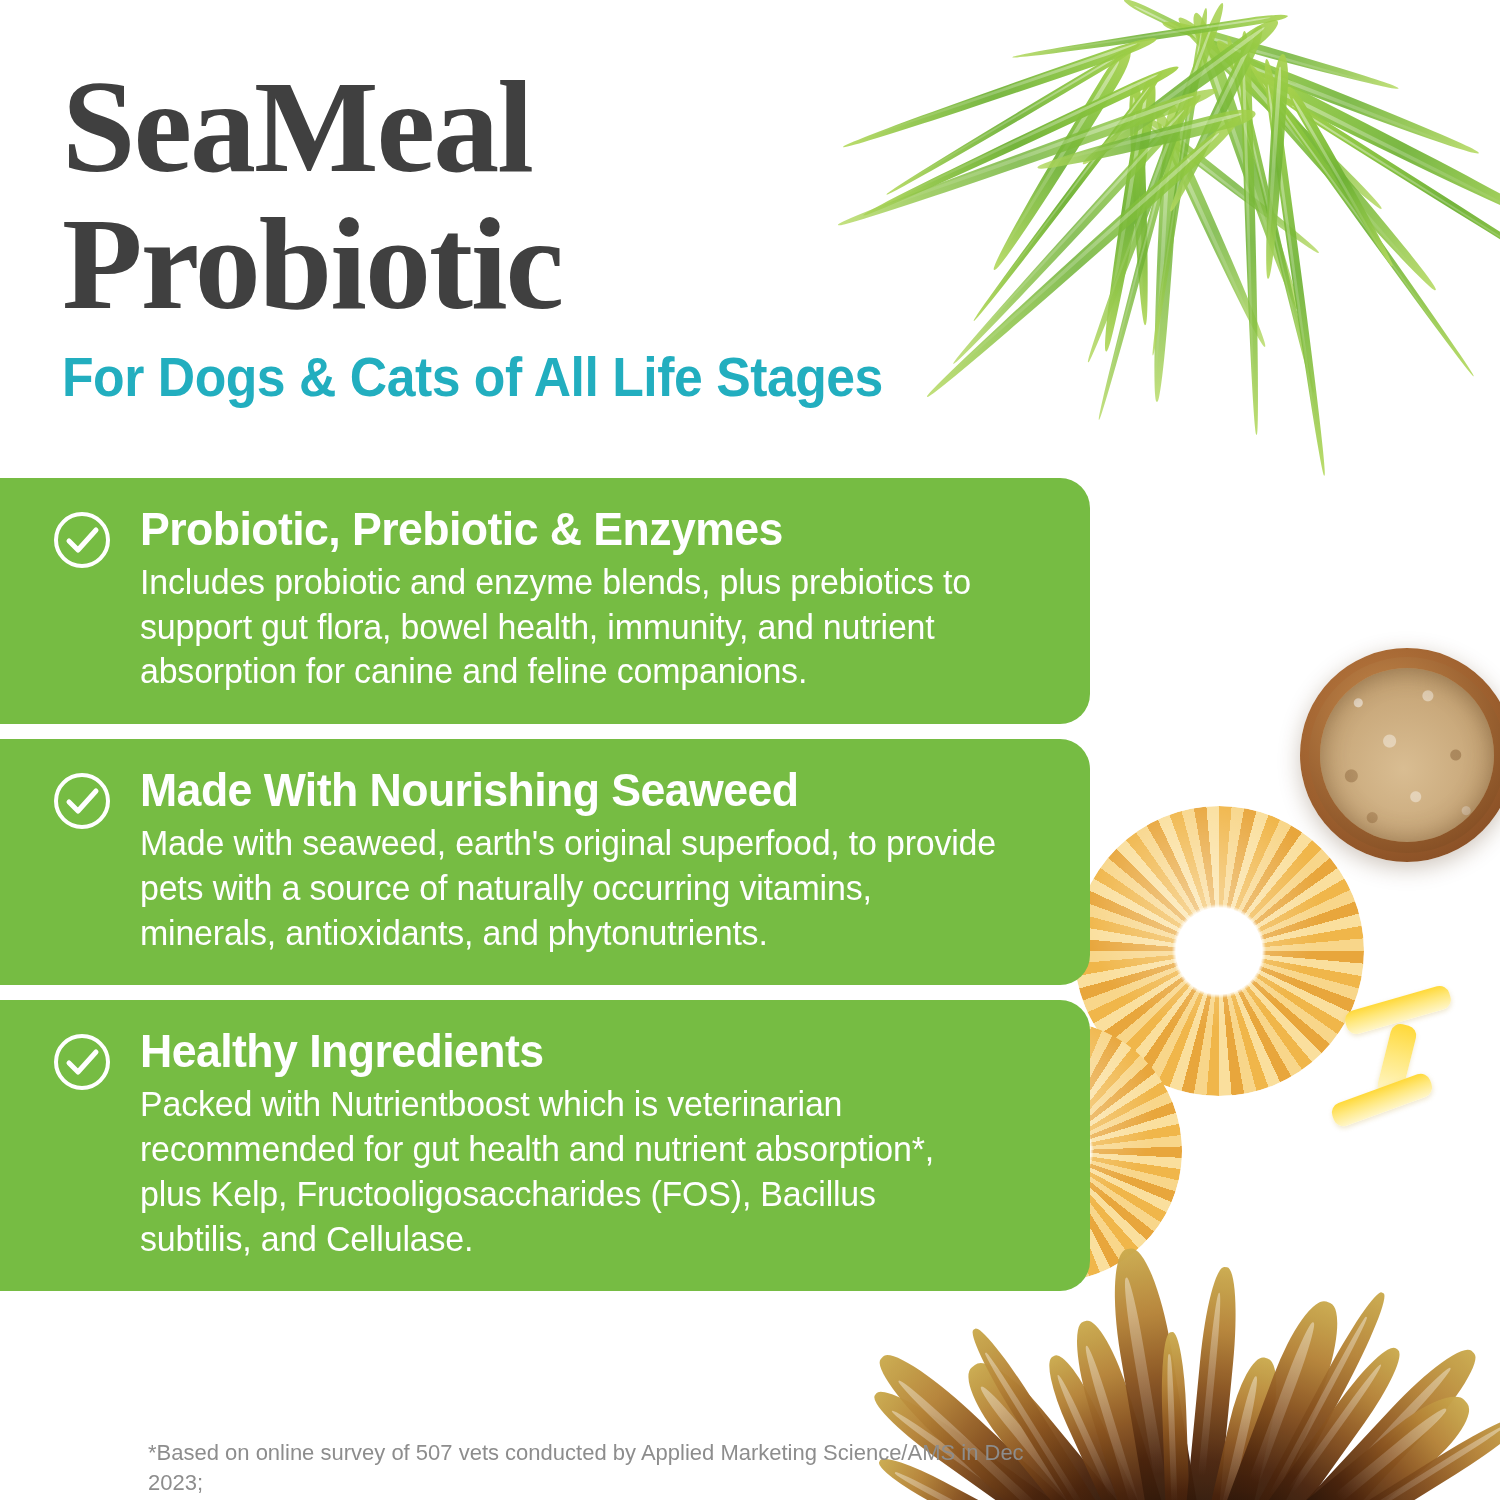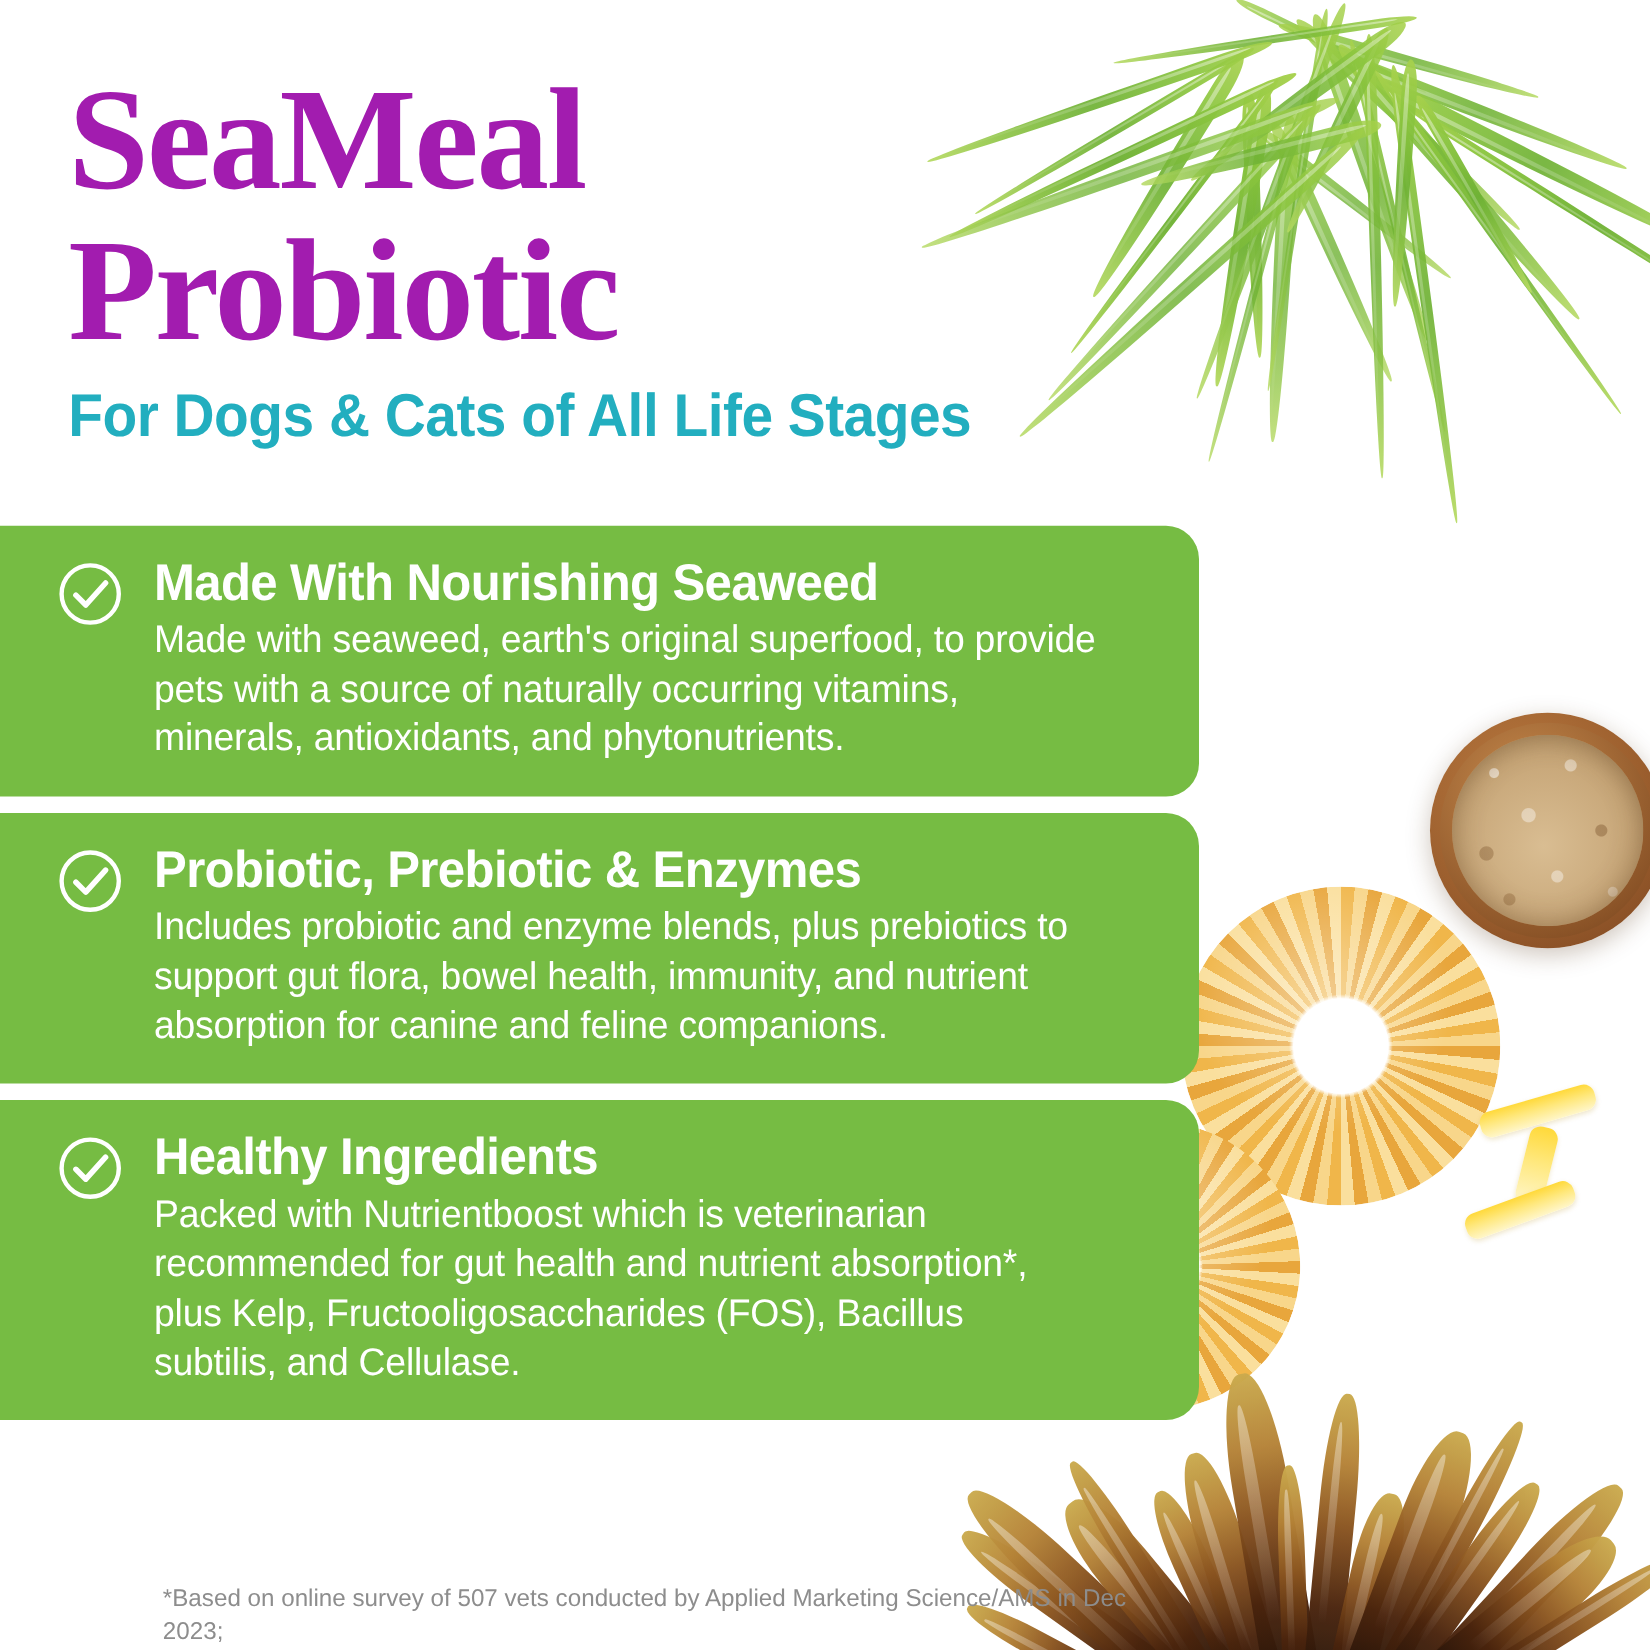--- a/index.html
+++ b/index.html
@@ -142,21 +142,21 @@
     position:absolute;
     left:62px; top:58px;
     width:1010px;
   }
   #title {
     font-family:"Liberation Serif", "DejaVu Serif", serif;
     font-weight:bold;
     font-size:132px;
     line-height:1.04;
     letter-spacing:-2px;
-    color:#a21caf;
+    color:#404040;
     white-space:pre-line;
   }
   #subtitle {
     margin-top:16px;
     font-family:"Liberation Sans", sans-serif;
     font-weight:bold;
     font-size:55px;
     line-height:1.05;
     letter-spacing:-0.5px;
     color:#22AEBF;
@@ -305,36 +305,36 @@
   </div>
 
   <div id="cards">
       <div class="card">
         <div class="card-check">
           <svg viewBox="0 0 60 60" aria-hidden="true">
             <circle cx="30" cy="30" r="26" fill="none" stroke="#ffffff" stroke-width="4"></circle>
             <path d="M17 31 L26 40 L44 20" fill="none" stroke="#ffffff" stroke-width="5" stroke-linecap="round" stroke-linejoin="round"></path>
           </svg>
         </div>
-        <div class="card-title">Made With Nourishing Seaweed</div>
-        <div class="card-body">Made with seaweed, earth's original superfood, to provide
-pets with a source of naturally occurring vitamins,
-minerals, antioxidants, and phytonutrients.</div>
+        <div class="card-title">Probiotic, Prebiotic &amp; Enzymes</div>
+        <div class="card-body">Includes probiotic and enzyme blends, plus prebiotics to
+support gut flora, bowel health, immunity, and nutrient
+absorption for canine and feline companions.</div>
       </div>
       <div class="card">
         <div class="card-check">
           <svg viewBox="0 0 60 60" aria-hidden="true">
             <circle cx="30" cy="30" r="26" fill="none" stroke="#ffffff" stroke-width="4"></circle>
             <path d="M17 31 L26 40 L44 20" fill="none" stroke="#ffffff" stroke-width="5" stroke-linecap="round" stroke-linejoin="round"></path>
           </svg>
         </div>
-        <div class="card-title">Probiotic, Prebiotic &amp; Enzymes</div>
-        <div class="card-body">Includes probiotic and enzyme blends, plus prebiotics to
-support gut flora, bowel health, immunity, and nutrient
-absorption for canine and feline companions.</div>
+        <div class="card-title">Made With Nourishing Seaweed</div>
+        <div class="card-body">Made with seaweed, earth's original superfood, to provide
+pets with a source of naturally occurring vitamins,
+minerals, antioxidants, and phytonutrients.</div>
       </div>
       <div class="card">
         <div class="card-check">
           <svg viewBox="0 0 60 60" aria-hidden="true">
             <circle cx="30" cy="30" r="26" fill="none" stroke="#ffffff" stroke-width="4"></circle>
             <path d="M17 31 L26 40 L44 20" fill="none" stroke="#ffffff" stroke-width="5" stroke-linecap="round" stroke-linejoin="round"></path>
           </svg>
         </div>
         <div class="card-title">Healthy Ingredients</div>
         <div class="card-body">Packed with Nutrientboost which is veterinarian

